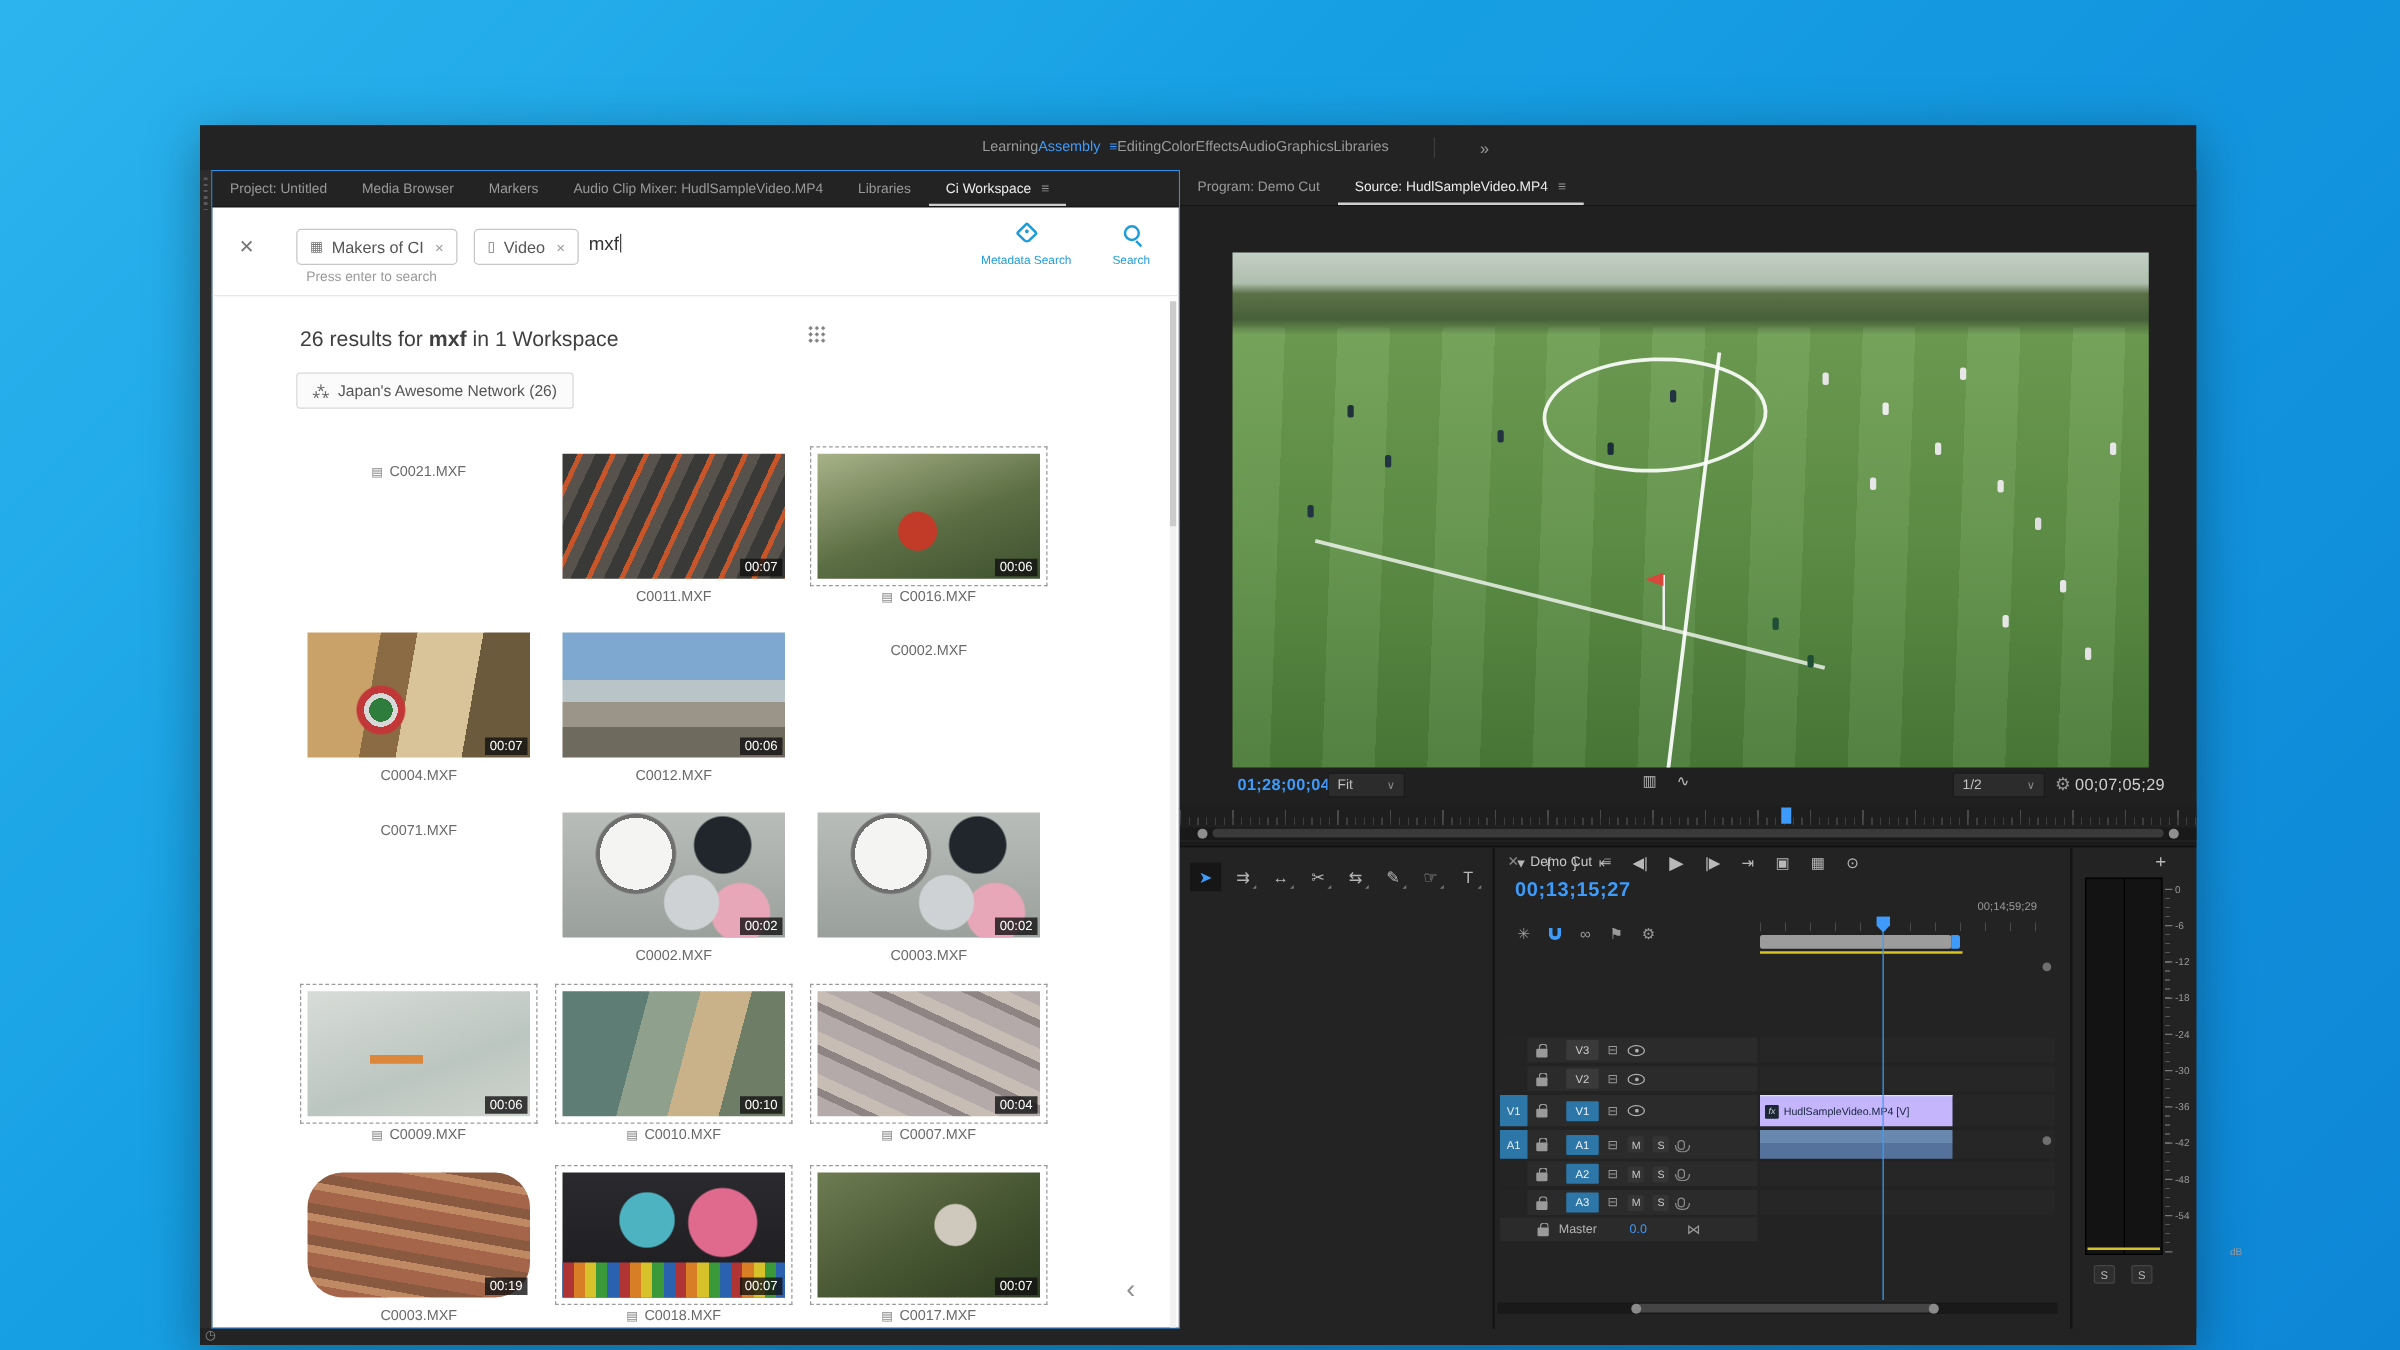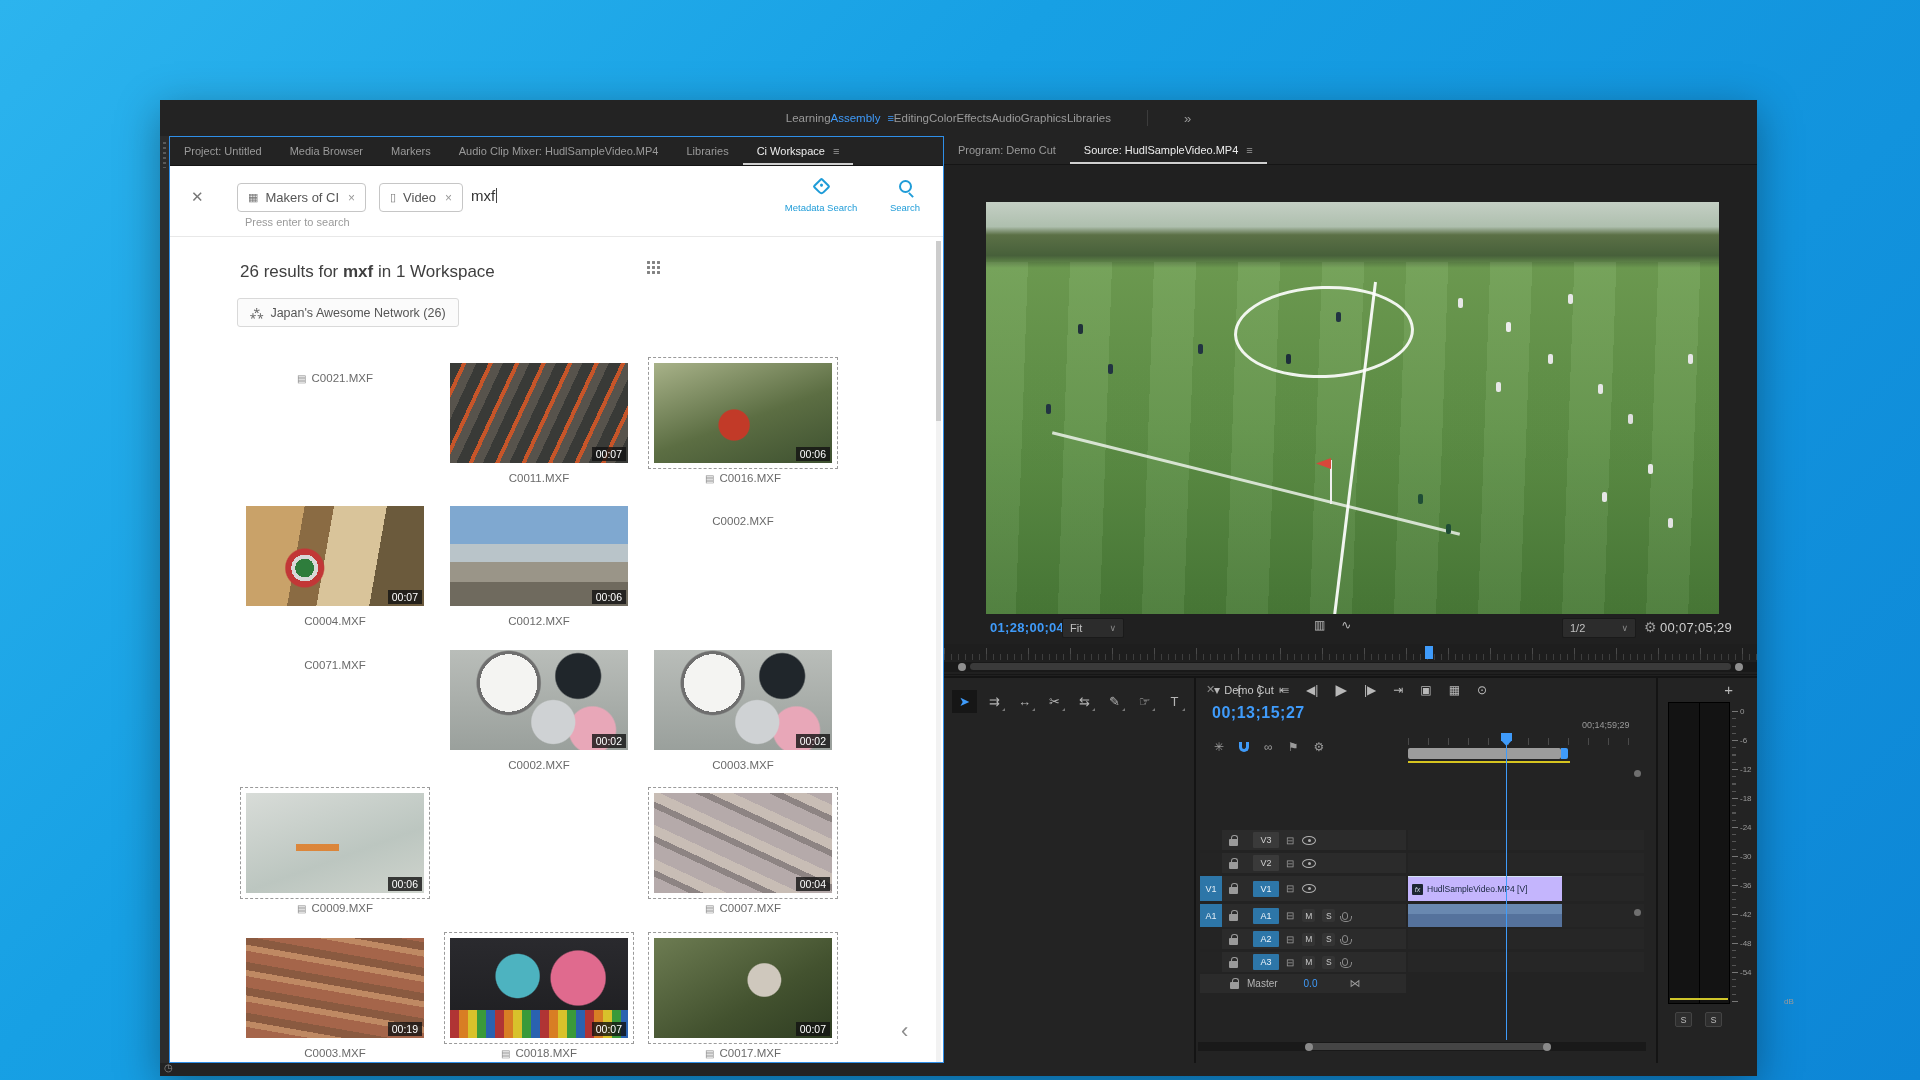--- a/index.html
+++ b/index.html
@@ -328,28 +328,34 @@
                 <span class="dur">00:02</span>
               </div>
               <div class="fname"><span>C0003.MXF</span></div>
             </div>
             <div class="grid-item" style="left: 76px; top: 627px;">
               <div class="thumb sel" style="background: linear-gradient(90deg, transparent 0px, transparent 28%, rgba(224, 122, 34, 0.85) 28%, rgba(224, 122, 34, 0.85) 52%, transparent 52%) 0px 55% / 100% 7px no-repeat, linear-gradient(160deg, rgb(216, 220, 216) 0px, rgb(188, 198, 192) 60%, rgb(207, 212, 205) 100%);">
                 <span class="dur">00:06</span>
               </div>
               <div class="fname"><span class="f-ico">▤</span><span>C0009.MXF</span></div>
             </div>
+            <div class="grid-item" style="left: 280px; top: 627px;">
+              <div class="thumb sel" style="background: linear-gradient(105deg, rgb(94, 125, 116) 0px, rgb(94, 125, 116) 34%, rgb(143, 160, 141) 34%, rgb(143, 160, 141) 54%, rgb(201, 178, 137) 54%, rgb(201, 178, 137) 74%, rgb(110, 125, 102) 74%);">
+                <span class="dur">00:10</span>
+              </div>
+              <div class="fname"><span class="f-ico">▤</span><span>C0010.MXF</span></div>
+            </div>
             <div class="grid-item" style="left: 484px; top: 627px;">
               <div class="thumb sel" style="background: repeating-linear-gradient(25deg, rgb(181, 170, 170) 0px, rgb(181, 170, 170) 15px, rgb(141, 132, 131) 15px, rgb(141, 132, 131) 21px, rgb(200, 189, 181) 21px, rgb(200, 189, 181) 31px);">
                 <span class="dur">00:04</span>
               </div>
               <div class="fname"><span class="f-ico">▤</span><span>C0007.MXF</span></div>
             </div>
             <div class="grid-item" style="left: 76px; top: 772px;">
-              <div class="thumb" style="background: repeating-linear-gradient(10deg, rgb(165, 101, 74) 0px, rgb(165, 101, 74) 11px, rgb(191, 137, 99) 11px, rgb(191, 137, 99) 17px, rgb(138, 90, 64) 17px, rgb(138, 90, 64) 25px);">
+              <div class="thumb" style="background: repeating-linear-gradient(10deg, rgb(165, 101, 74) 0px, rgb(165, 101, 74) 11px, rgb(191, 137, 99) 11px, rgb(191, 137, 99) 17px, rgb(138, 90, 64) 17px, rgb(138, 90, 64) 25px); border-radius: 28px;">
                 <span class="dur">00:19</span>
               </div>
               <div class="fname"><span>C0003.MXF</span></div>
             </div>
             <div class="grid-item" style="left: 280px; top: 772px;">
               <div class="thumb sel" style="background: radial-gradient(circle at 38% 38%, rgb(77, 179, 192) 0px, rgb(77, 179, 192) 17%, transparent 18%), radial-gradient(circle at 72% 40%, rgb(224, 106, 142) 0px, rgb(224, 106, 142) 19%, transparent 20%), repeating-linear-gradient(90deg, rgb(176, 52, 52) 0px, rgb(176, 52, 52) 9px, rgb(216, 126, 36) 9px, rgb(216, 126, 36) 18px, rgb(216, 194, 43) 18px, rgb(216, 194, 43) 27px, rgb(58, 154, 58) 27px, rgb(58, 154, 58) 36px, rgb(42, 98, 176) 36px, rgb(42, 98, 176) 45px) 0px 100% / 100% 28% no-repeat, linear-gradient(rgb(42, 42, 46), rgb(29, 29, 32));">
                 <span class="dur">00:07</span>
               </div>
               <div class="fname"><span class="f-ico">▤</span><span>C0018.MXF</span></div>
             </div>

